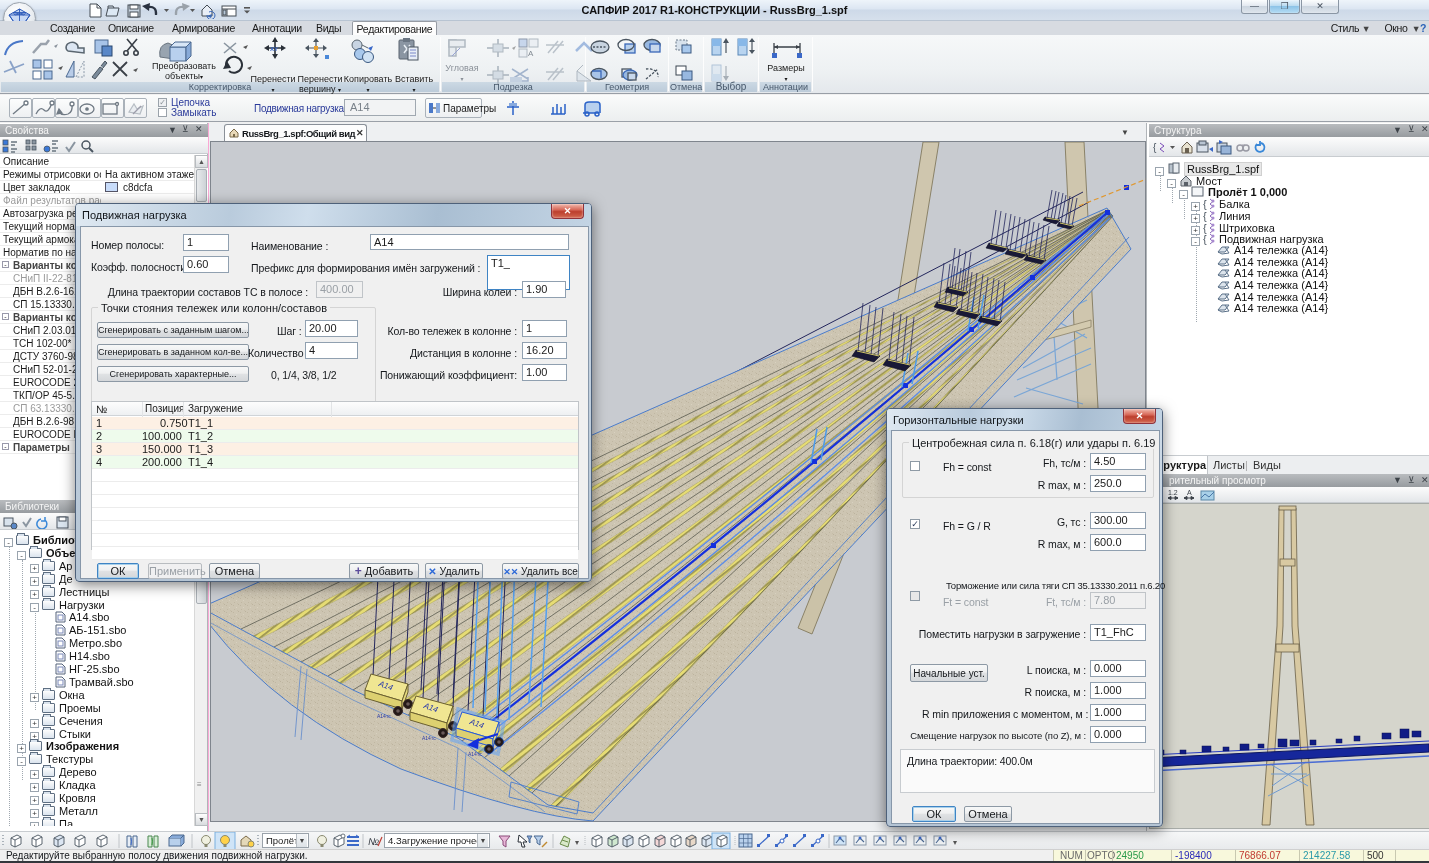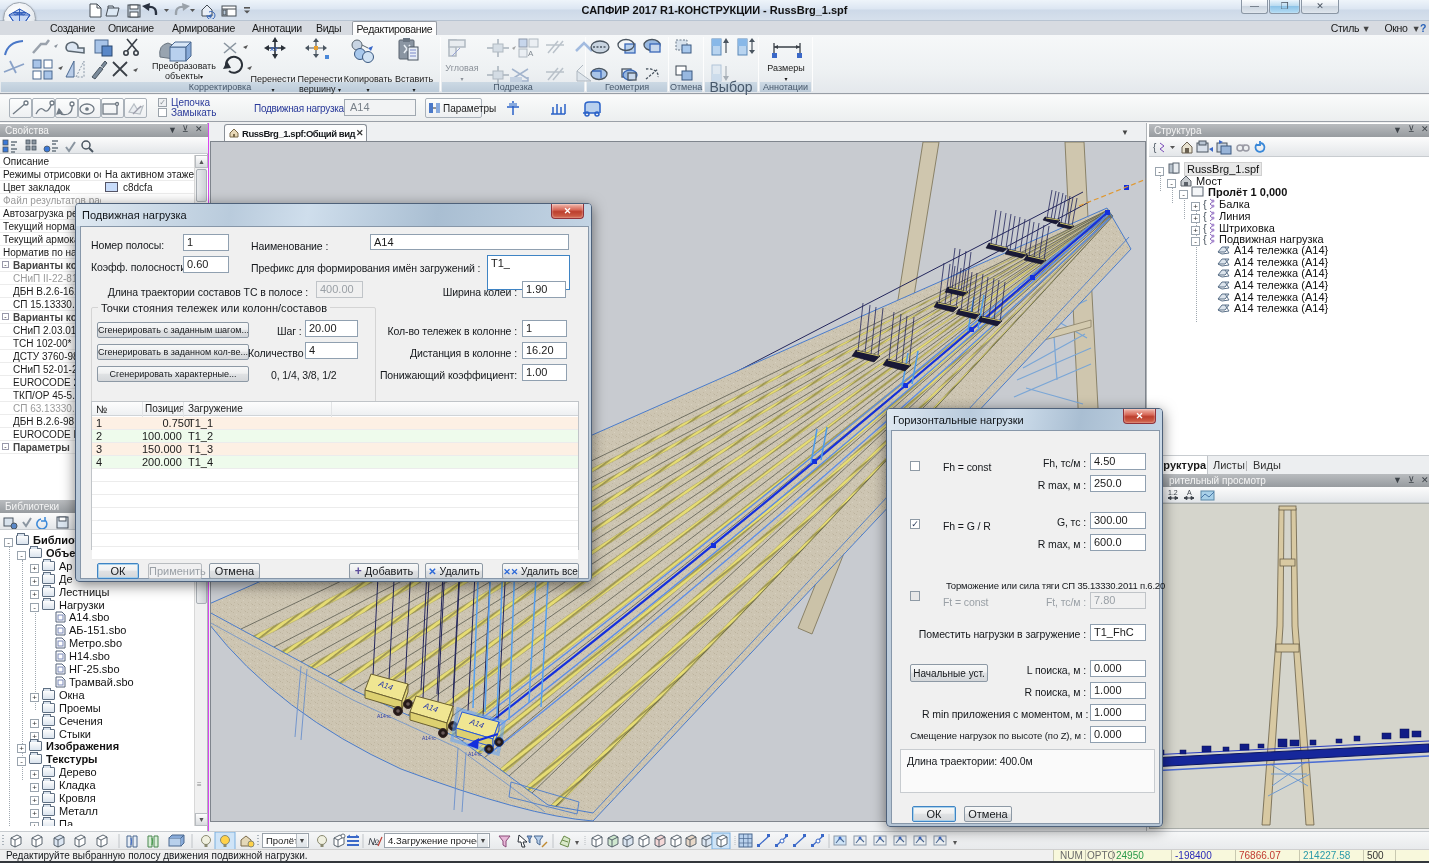--- a/index.html
+++ b/index.html
@@ -127,21 +127,21 @@
     <div class="rsep" style="left:585px"></div>
  <div class="rsep" style="left:668px"></div>
     <div class="rsep" style="left:703px"></div>
  <div class="rsep" style="left:758px"></div>
     <div class="rsep" style="left:812px"></div>
 
  <div class="rglabel" style="left:1px;bottom:1px;width:438px;position:absolute">Корректировка</div>
  <div style="position:absolute;left:442px;bottom:1px;width:142px;height:10px;background:linear-gradient(#ccd9e4,#bccbd9);color:#47586b;font-size:9px;text-align:center;line-height:10px">Подрезка</div>
  <div style="position:absolute;left:587px;bottom:1px;width:80px;height:10px;background:linear-gradient(#ccd9e4,#bccbd9);color:#47586b;font-size:9px;text-align:center;line-height:10px">Геометрия</div>
  <div style="position:absolute;left:670px;bottom:1px;width:32px;height:10px;background:linear-gradient(#ccd9e4,#bccbd9);color:#47586b;font-size:9px;text-align:center;line-height:10px">Отмена</div>
- <div style="position:absolute;left:705px;bottom:1px;width:52px;height:10px;background:linear-gradient(#ccd9e4,#bccbd9);color:#47586b;font-size:14px;text-align:center;line-height:10px">Выбор</div>
+ <div style="position:absolute;left:705px;bottom:1px;width:52px;height:10px;background:linear-gradient(#ccd9e4,#bccbd9);color:#47586b;font-size:10px;text-align:center;line-height:10px">Выбор</div>
  <div style="position:absolute;left:760px;bottom:1px;width:51px;height:10px;background:linear-gradient(#ccd9e4,#bccbd9);color:#47586b;font-size:9px;text-align:center;line-height:10px">Аннотации</div>
  <svg style="position:absolute;left:0;top:0" width="1429" height="60" viewBox="0 0 1429 60">
 
   <path d="M5 20 q3 -13 18 -14" fill="none" stroke="#4a78c8" stroke-width="2"></path>
   <path d="M33 18 l8 -9 h5 l3 -4" fill="none" stroke="#9aa2ac" stroke-width="2.5"></path>
       <polygon points="54,11 58,9 56,13" fill="#8a929c"></polygon>
   <path d="M68 16 a6 5 0 1 1 10 -3 l6 0 v5 z" fill="#dce6f2" stroke="#5a6670" stroke-width="1.5"></path>
   <rect x="95" y="5" width="13" height="13" fill="#a8c4e8" stroke="#4a6890" stroke-width="1"></rect>
       <rect x="102" y="11" width="10" height="10" fill="#5a88c8" stroke="#2a4870"></rect>
   <g stroke="#3a4048" stroke-width="1.6" fill="none">
@@ -366,21 +366,21 @@
   <g stroke="#2a62c8" stroke-width="1.5" fill="none">
    <path d="M8 2 v14 M2 8 h12"></path>
         <rect x="4" y="4" width="8" height="3" fill="#88aade" stroke="none"></rect>
    <path d="M46 15 h14 M48 15 v-7 M52 15 v-10 M56 15 v-7 M60 15 v-10"></path>
    <path d="M78 14 h16 M80 14 v-8 q0 -3 4 -3 h8 q3 0 3 3 v8" fill="#b8d0ee"></path>
         <circle cx="82" cy="15" r="2"></circle>
         <circle cx="92" cy="15" r="2"></circle>
   </g>
  </svg>
 </div>
-<div class="abs" id="main" style="left:0;top:123px;width:1429px;height:726px;background:#d946ef">
+<div class="abs" id="main" style="left:0;top:123px;width:1429px;height:726px;background:#f9a8d4">
 
 <div class="abs" style="left:0;top:0;width:208px;height:374px;background:#fff;border-right:1px solid #b0b4b8">
  <div class="panel-h" style="left:0;top:1px;width:208px">Свойства</div>
  <div class="ph-btn" style="left:168px;top:2px">▼</div>
       <div class="ph-btn" style="left:182px">⊻</div>
       <div class="ph-btn" style="left:195px">✕</div>
  <div class="ptoolbar" style="left:0;top:14px;width:208px"></div>
  <svg class="abs" style="left:2px;top:16px" width="100" height="14" viewBox="0 0 100 14">
   <g fill="#3a78d8" stroke="#4a5560" stroke-width="0.8">
    <rect x="1" y="1" width="5" height="5"></rect>
@@ -539,21 +539,21 @@
           </svg><span style="">НГ-25.sbo</span></div>
         <div class="trow" style="left:43px;top:145.90000000000003px"><span class="exp" style="visibility:hidden"></span><svg width="11" height="12" style="vertical-align:-2px;margin-right:3px">
             <path d="M1 1 h6 l3 3 v7 h-9 z" fill="#fff" stroke="#55637a"></path>
             <rect x="3" y="4" width="5" height="5" fill="none" stroke="#7a88b8"></rect>
           </svg><span style="">Трамвай.sbo</span></div>
         <div class="trow" style="left:30px;top:158.80000000000004px"><span class="exp">+</span><span class="fold"></span><span style="">Окна</span></div>
         <div class="trow" style="left:30px;top:171.70000000000005px"><span style="display:inline-block;width:12px"></span><span class="fold"></span><span style="">Проемы</span></div>
         <div class="trow" style="left:30px;top:184.60000000000005px"><span class="exp">+</span><span class="fold"></span><span style="">Сечения</span></div>
         <div class="trow" style="left:30px;top:197.50000000000006px"><span class="exp">+</span><span class="fold"></span><span style="">Стыки</span></div>
         <div class="trow" style="left:17px;top:210.40000000000006px"><span class="exp">+</span><span class="fold"></span><span style="font-weight:bold;">Изображения</span></div>
-        <div class="trow" style="left:17px;top:223.30000000000007px"><span class="exp">-</span><span class="fold"></span><span style="font-weight:bold;">Текстуры</span></div>
+        <div class="trow" style="left:17px;top:223.30000000000007px"><span class="exp">-</span><span class="fold"></span><span style="font-weight:normal;">Текстуры</span></div>
         <div class="trow" style="left:30px;top:236.20000000000007px"><span class="exp">+</span><span class="fold"></span><span style="">Дерево</span></div>
         <div class="trow" style="left:30px;top:249.10000000000008px"><span class="exp">+</span><span class="fold"></span><span style="">Кладка</span></div>
         <div class="trow" style="left:30px;top:262.00000000000006px"><span class="exp">+</span><span class="fold"></span><span style="">Кровля</span></div>
         <div class="trow" style="left:30px;top:274.90000000000003px"><span class="exp">+</span><span class="fold"></span><span style="">Металл</span></div>
         <div class="trow" style="left:30px;top:287.8px"><span class="exp">+</span><span class="fold"></span><span style="">Па</span></div>
       </div>
  <div class="sb" style="left:194px;top:33px;height:296px">
   <div class="ar" style="top:0">▲</div>
         <div class="th" style="top:14px;height:60px"></div>
   <div style="position:absolute;left:2px;top:250px;color:#888;font-size:8px">≡</div>
@@ -1192,21 +1192,21 @@
    <div style="position:absolute;left:0;top:0;width:100%;height:14px;background:linear-gradient(#fdfdfd,#eef0f2);border-bottom:1px solid #d0d4d8">
     <span style="position:absolute;left:4px;top:1px;font-size:10.5px">№</span>
           <span style="position:absolute;left:53px;top:1px;font-size:10px">Позиция</span>
           <span style="position:absolute;left:96px;top:1px;font-size:10px">Загружение</span>
    </div>
    <div style="position:absolute;left:50px;top:0;width:1px;height:100%;background:#e2e4e6"></div>
    <div style="position:absolute;left:91px;top:0;width:1px;height:100%;background:#e2e4e6"></div>
    <div style="position:absolute;left:239px;top:0;width:1px;height:100%;background:#e2e4e6"></div>
    <div style="position:absolute;left:0;top:15px;width:486px;height:13px;background:#fdf0e4;border-bottom:1px solid #ececec">
           <span style="position:absolute;left:4px">1</span>
-          <span style="position:absolute;left:60px;width:38px;text-align:right">0.750</span>
+          <span style="position:absolute;left:68px;width:38px;text-align:left">0.750</span>
           <span style="position:absolute;left:96px">T1_1</span>
         </div>
         <div style="position:absolute;left:0;top:28px;width:486px;height:13px;background:#eefbec;border-bottom:1px solid #ececec">
           <span style="position:absolute;left:4px">2</span>
           <span style="position:absolute;left:50px;width:38px;text-align:right">100.000</span>
           <span style="position:absolute;left:96px">T1_2</span>
         </div>
         <div style="position:absolute;left:0;top:41px;width:486px;height:13px;background:#fdf0e4;border-bottom:1px solid #ececec">
           <span style="position:absolute;left:4px">3</span>
           <span style="position:absolute;left:50px;width:38px;text-align:right">150.000</span>
@@ -1232,20 +1232,23 @@
   <div class="btn" style="left:344px;top:336px;width:58px;height:16px;line-height:15px;font-size:10.5px"><b style="color:#2a68d8;font-size:10px">✕</b> Удалить</div>
   <div class="btn" style="left:421px;top:336px;width:77px;height:16px;line-height:15px;font-size:10px;white-space:nowrap;overflow:hidden"><b style="color:#2a68d8;font-size:9px">✕✕</b> Удалить все</div>
  </div>
 </div>
 
 <div class="dlg" style="left:886px;top:408px;width:277px;height:419px">
  <div style="position:absolute;left:0;top:0;width:100%;height:21px;background:linear-gradient(100deg,#dfe9f2 0%,#b9cbdc 30%,#cfdeec 45%,#a9bed2 70%,#c3d4e4 100%);border-radius:3px 3px 0 0"></div>
  <div class="dlg-title">Горизонтальные нагрузки</div>
  <div class="closebtn" style="right:6px;top:0">✕</div>
  <div class="dlg-client" style="left:4px;top:21px;width:269px;height:394px">
+  <div class="gbox" style="left:10px;top:11px;width:252px;height:56px">
+        <span>Центробежная сила п. 6.18(г) или удары п. 6.19</span>
+      </div>
   <div class="cb" style="left:18px;top:30px"></div>
   <div class="lbl" style="left:51px;top:30px">Fh = const</div>
   <div class="lbl" style="left:60px;top:26px;width:134px;text-align:right">Fh, тс/м :</div>
   <div class="inp" style="left:198px;top:22px;width:56px;height:17px">4.50</div>
   <div class="lbl" style="left:60px;top:48px;width:134px;text-align:right">R max, м :</div>
   <div class="inp" style="left:198px;top:44px;width:56px;height:17px">250.0</div>
   <div class="cb" style="left:18px;top:88px;color:#2a3a5a;font-size:9px;line-height:9px;text-align:center">✓</div>
   <div class="lbl" style="left:51px;top:89px">Fh = G / R</div>
   <div class="lbl" style="left:60px;top:85px;width:134px;text-align:right">G, тс :</div>
   <div class="inp" style="left:198px;top:81px;width:56px;height:17px">300.00</div>

